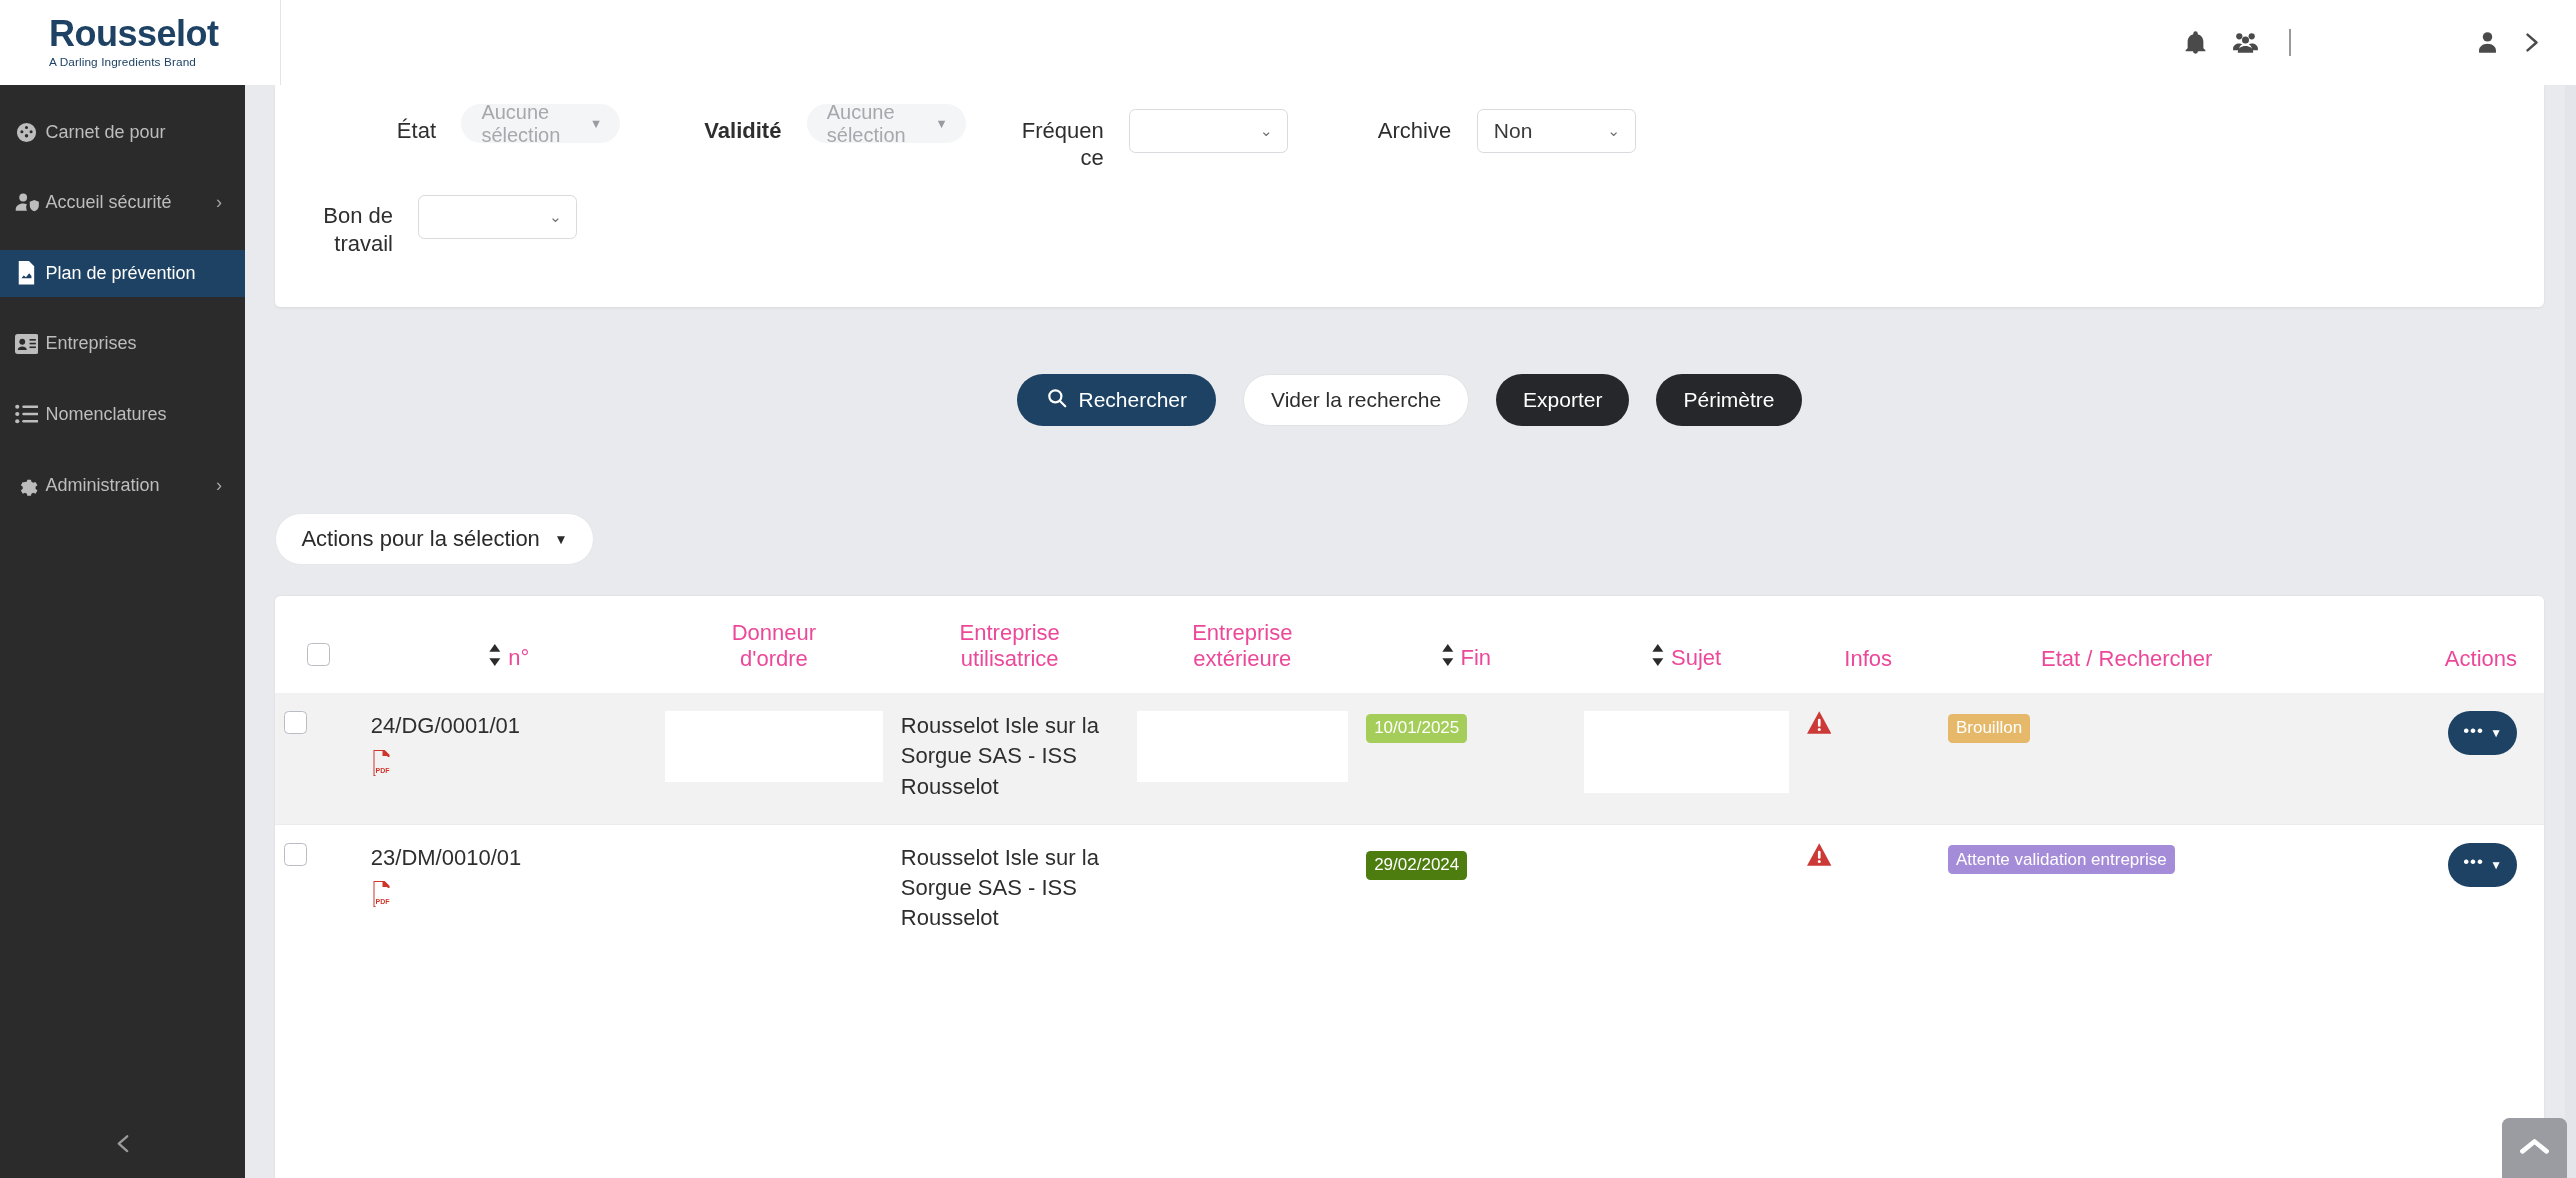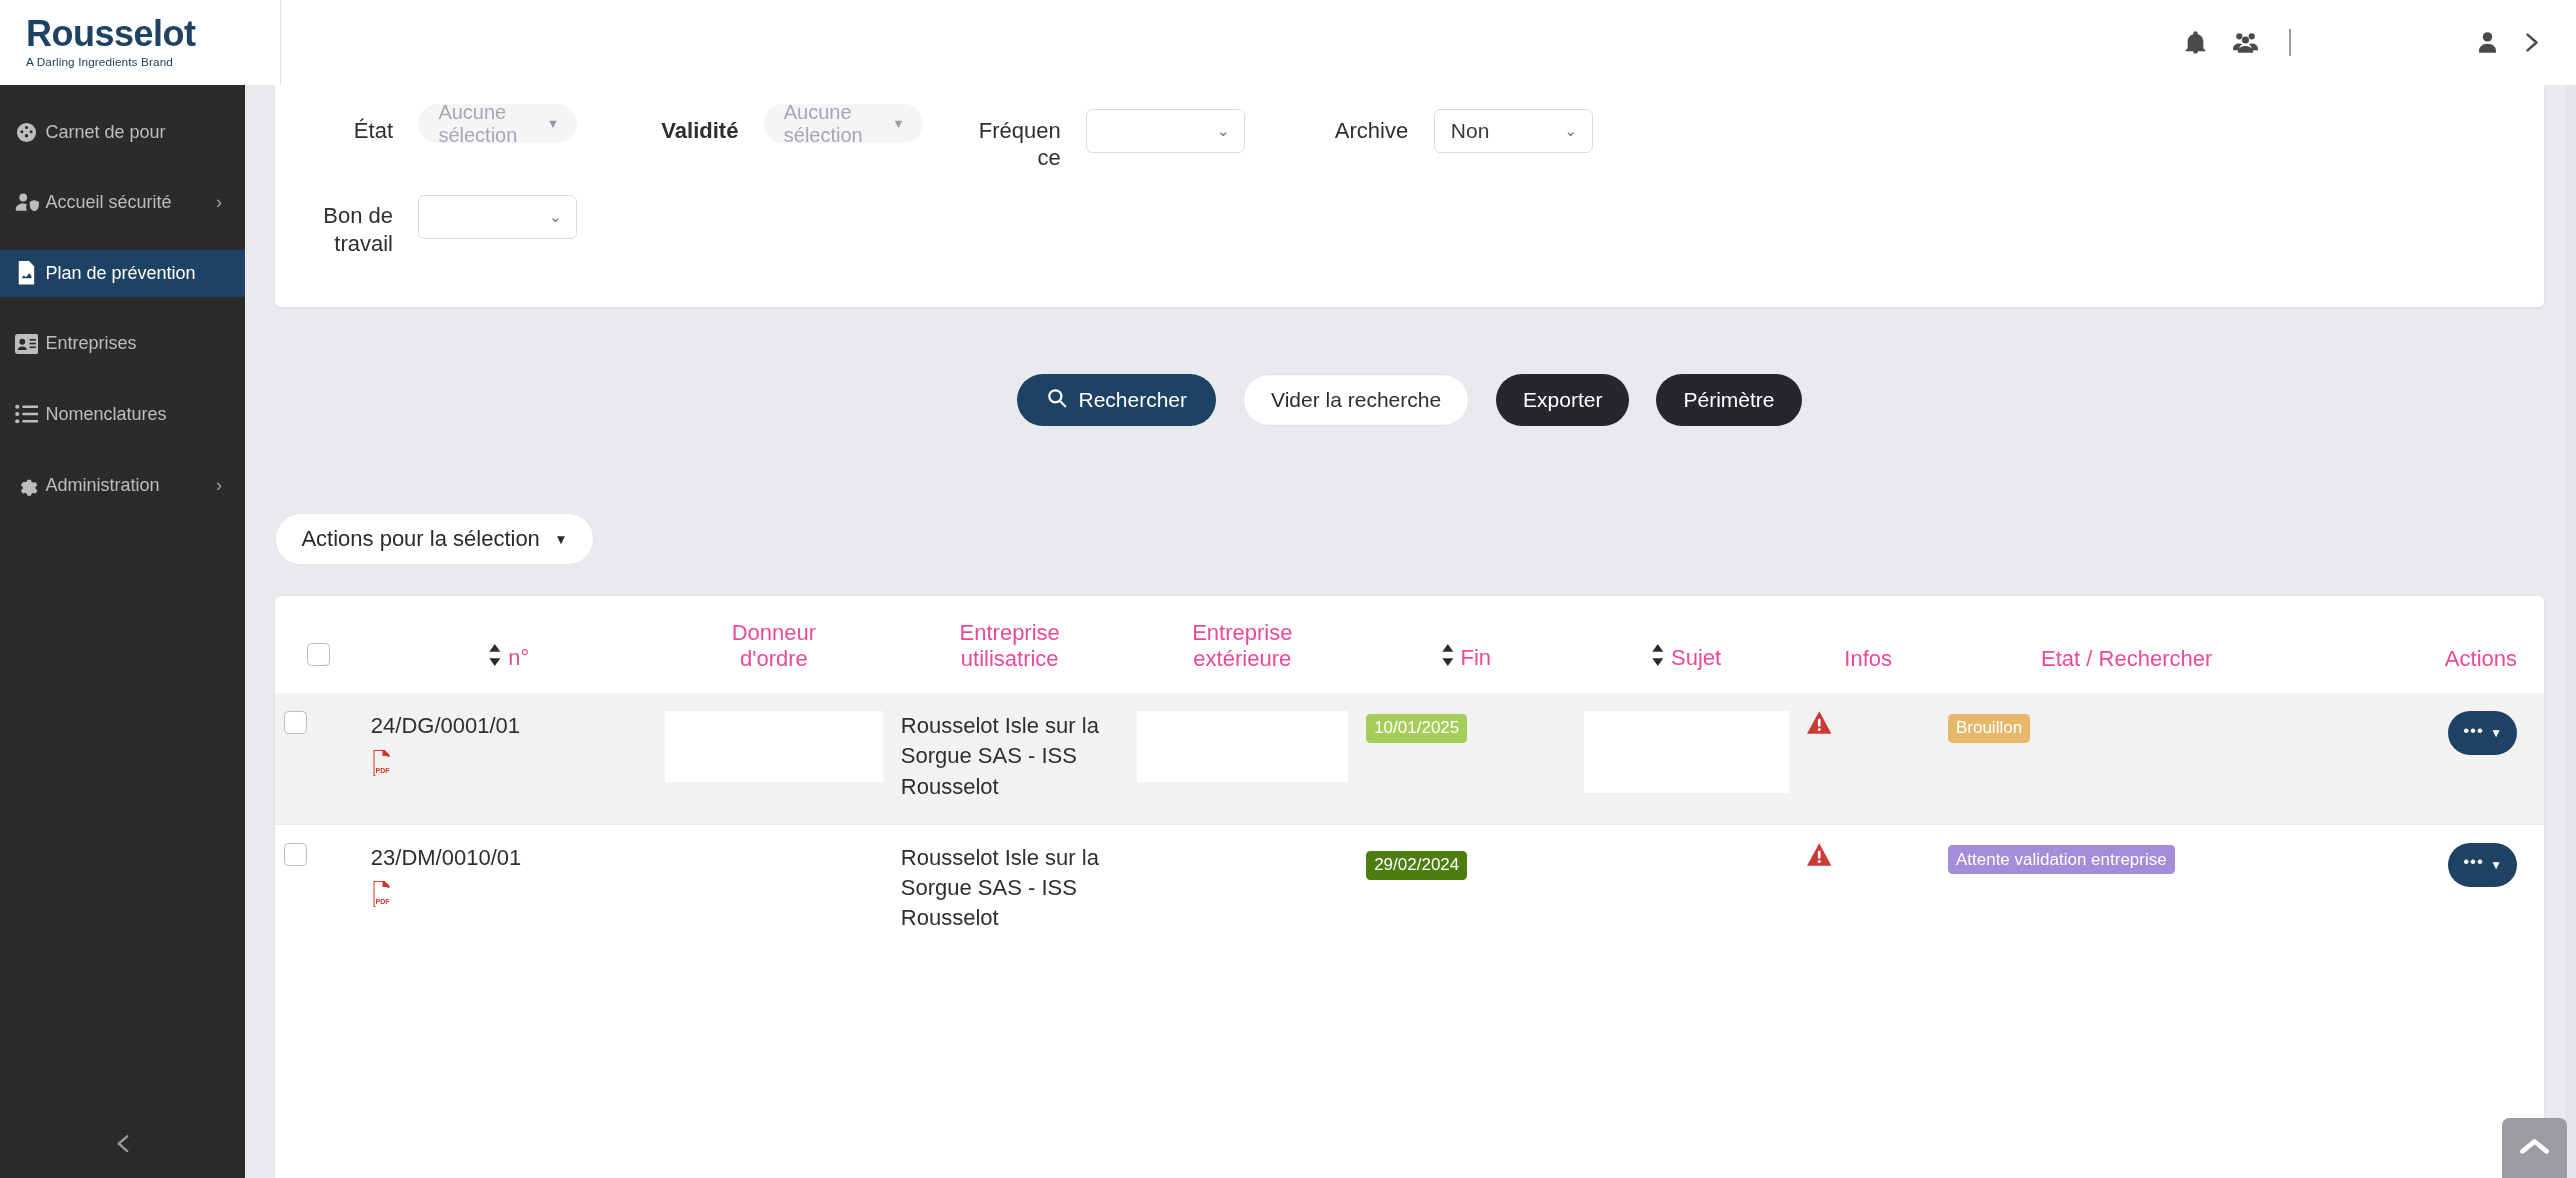--- a/index.html
+++ b/index.html
@@ -14,21 +14,21 @@
   
   .topbar {
     position: absolute; top: 0; left: 0; width: 2576px; height: 85px;
     background: #ffffff;
     display: flex; align-items: center;
     z-index: 30;
   }
   .brand {
     width: 281px; height: 85px;
     display: flex; flex-direction: column; justify-content: center;
-    padding-left: 26px;
+    padding-left: 49px;
     border-right: 0.9px solid #e4e4e8;
   }
   .brand-name {
     font-size: 36px; font-weight: 700; color: #1d4264;
     letter-spacing: -0.5px; line-height: 1;
   }
   .brand-tag {
     font-size: 11.8px; color: #1d4264; margin-top: 3.6px; letter-spacing: 0.1px;
   }
   .topbar-spacer { flex: 1; }
@@ -330,21 +330,21 @@
     </span>
   </div>
 </nav>
 
 <div class="main">
 
   <section class="filter-card">
 
     <div class="filter-row frow1">
       <div class="fgroup">
-        <div class="flabel" style="width:118px;">État</div>
+        <div class="flabel" style="width:118px;margin-left:43px;">État</div>
         <div class="pill-select" style="width:159px; margin-left:25.4px;">
           <span>Aucune sélection</span>
           <span class="caret">▼</span>
         </div>
       </div>
 
       <div class="fgroup">
         <div class="flabel" style="width:127px; margin-left:34px;font-weight:bold;">Validité</div>
         <div class="pill-select" style="width:159px; margin-left:25.4px;">
           <span>Aucune sélection</span>

